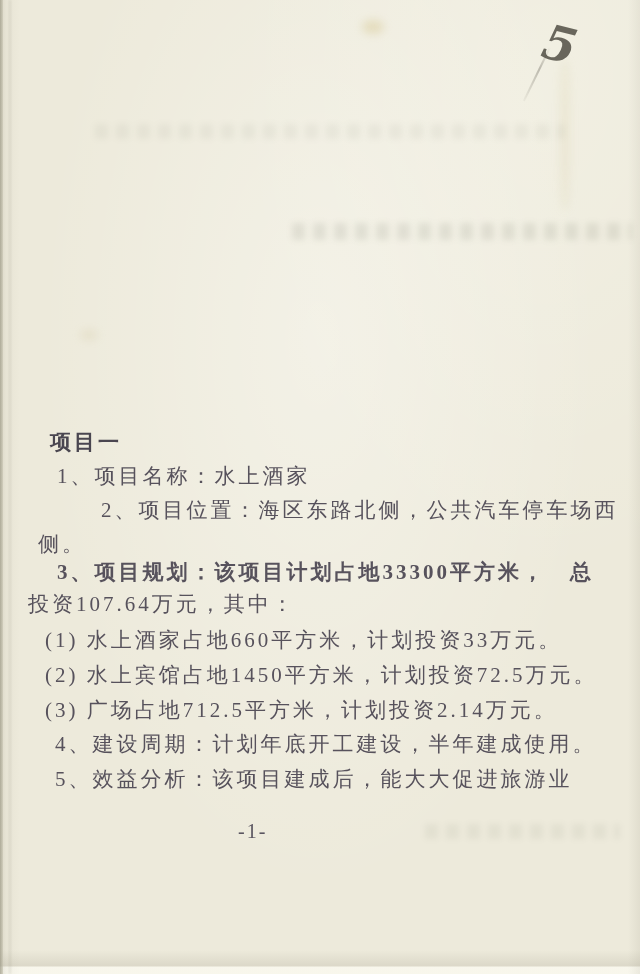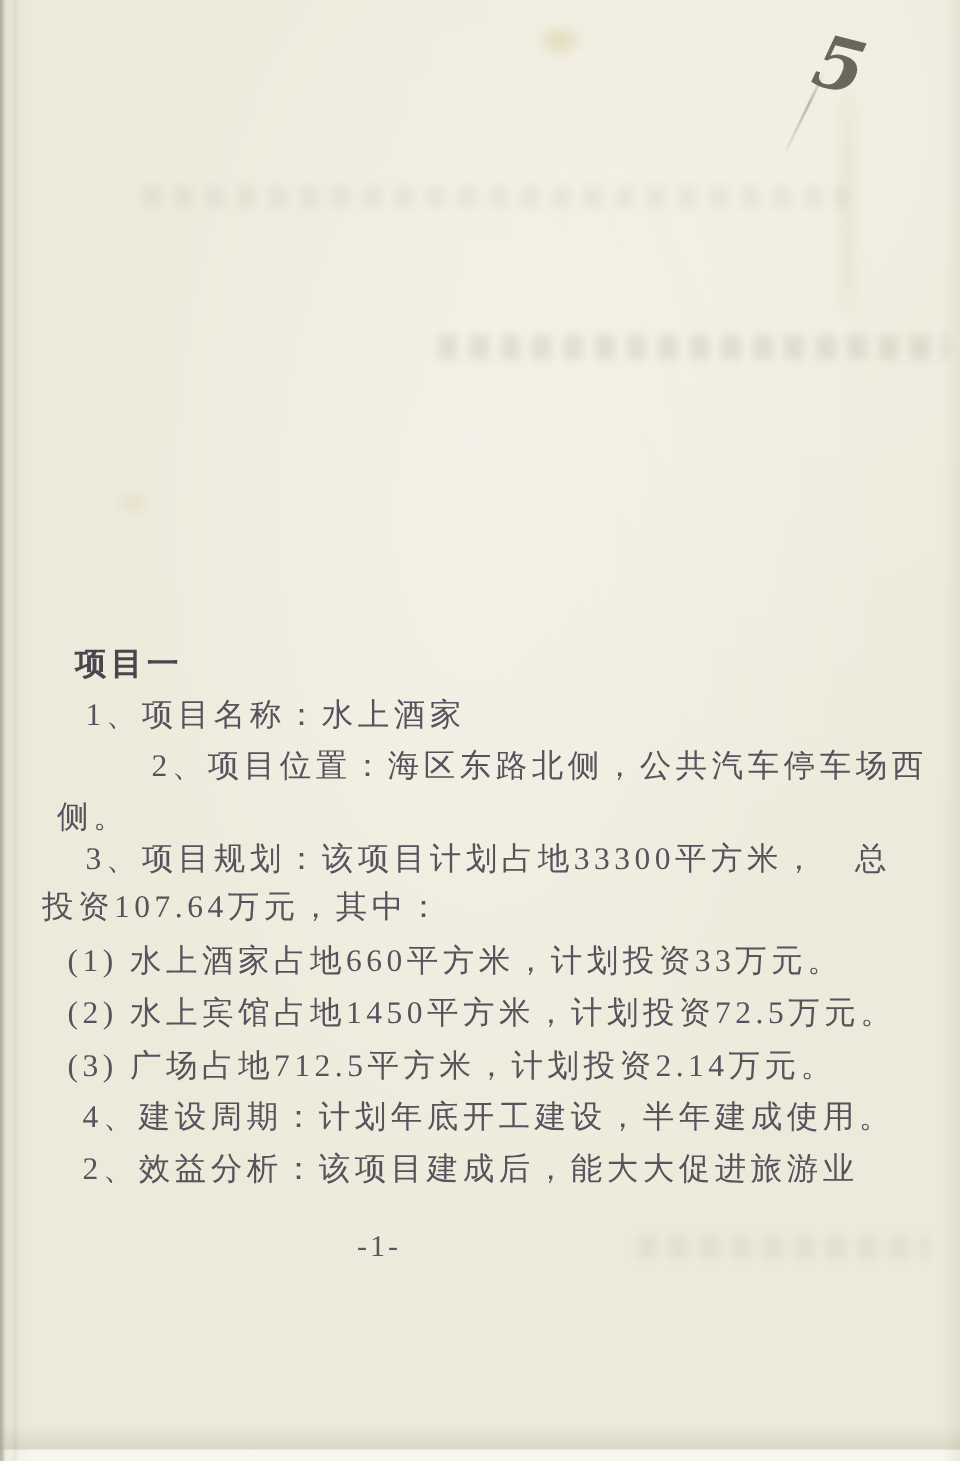--- a/index.html
+++ b/index.html
@@ -48,21 +48,21 @@
   .sub-heading{position:absolute;left:78px;top:349px;
     font-size:24px;font-weight:bold;letter-spacing:1px;
     color:#45414a;white-space:nowrap;}
 
   .line{position:absolute;margin:0;font-size:21px;letter-spacing:3px;
     color:#57525c;white-space:nowrap;}
   .l0{top:428px;left:50px;font-weight:bold;color:#4a4650;}
   .l1{top:462px;left:57px;}
   .l2{top:496px;left:69px;margin-left:32px;}
   .l3{top:530px;left:38px;}
-  .l4{top:558px;left:57px;}
+  .l4{top:558px;left:57px;font-weight:bold;}
   .l5{top:590px;left:28px;}
   .l6{top:626px;left:45px;}
   .l7{top:661px;left:45px;}
   .l8{top:696px;left:45px;}
   .l9{top:730px;left:55px;}
   .l10{top:765px;left:55px;}
 
   .watermark{position:absolute;left:50px;top:512px;
     font-size:76px;font-weight:bold;letter-spacing:20px;
     color:#7d796d;opacity:.5;mix-blend-mode:multiply;
@@ -96,19 +96,19 @@
     <p class="line l0">项目一</p>
     <p class="line l1">1、项目名称：水上酒家</p>
     <p class="line l2">2、项目位置：海区东路北侧，公共汽车停车场西</p>
     <p class="line l3">侧。</p>
     <p class="line l4">3、项目规划：该项目计划占地33300平方米，　总</p>
     <p class="line l5">投资107.64万元，其中：</p>
     <p class="line l6">(1) 水上酒家占地660平方米，计划投资33万元。</p>
     <p class="line l7">(2) 水上宾馆占地1450平方米，计划投资72.5万元。</p>
     <p class="line l8">(3) 广场占地712.5平方米，计划投资2.14万元。</p>
     <p class="line l9">4、建设周期：计划年底开工建设，半年建成使用。</p>
-    <p class="line l10">2、效益分析：该项目建成后，能大大促进旅游业</p>
+    <p class="line l10">5、效益分析：该项目建成后，能大大促进旅游业</p>
   </div>
 
 
   <div class="page-number">-1-</div>
 
 </div>
 
 </body></html>

